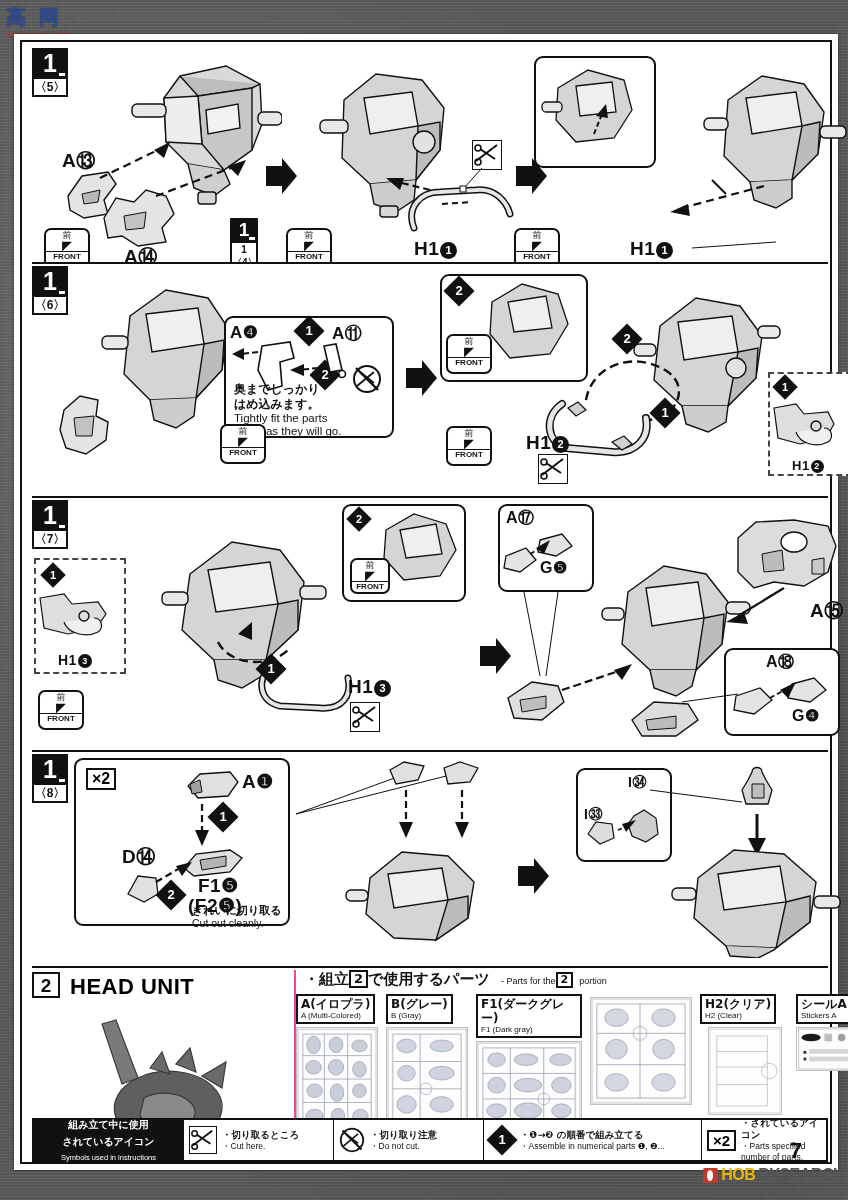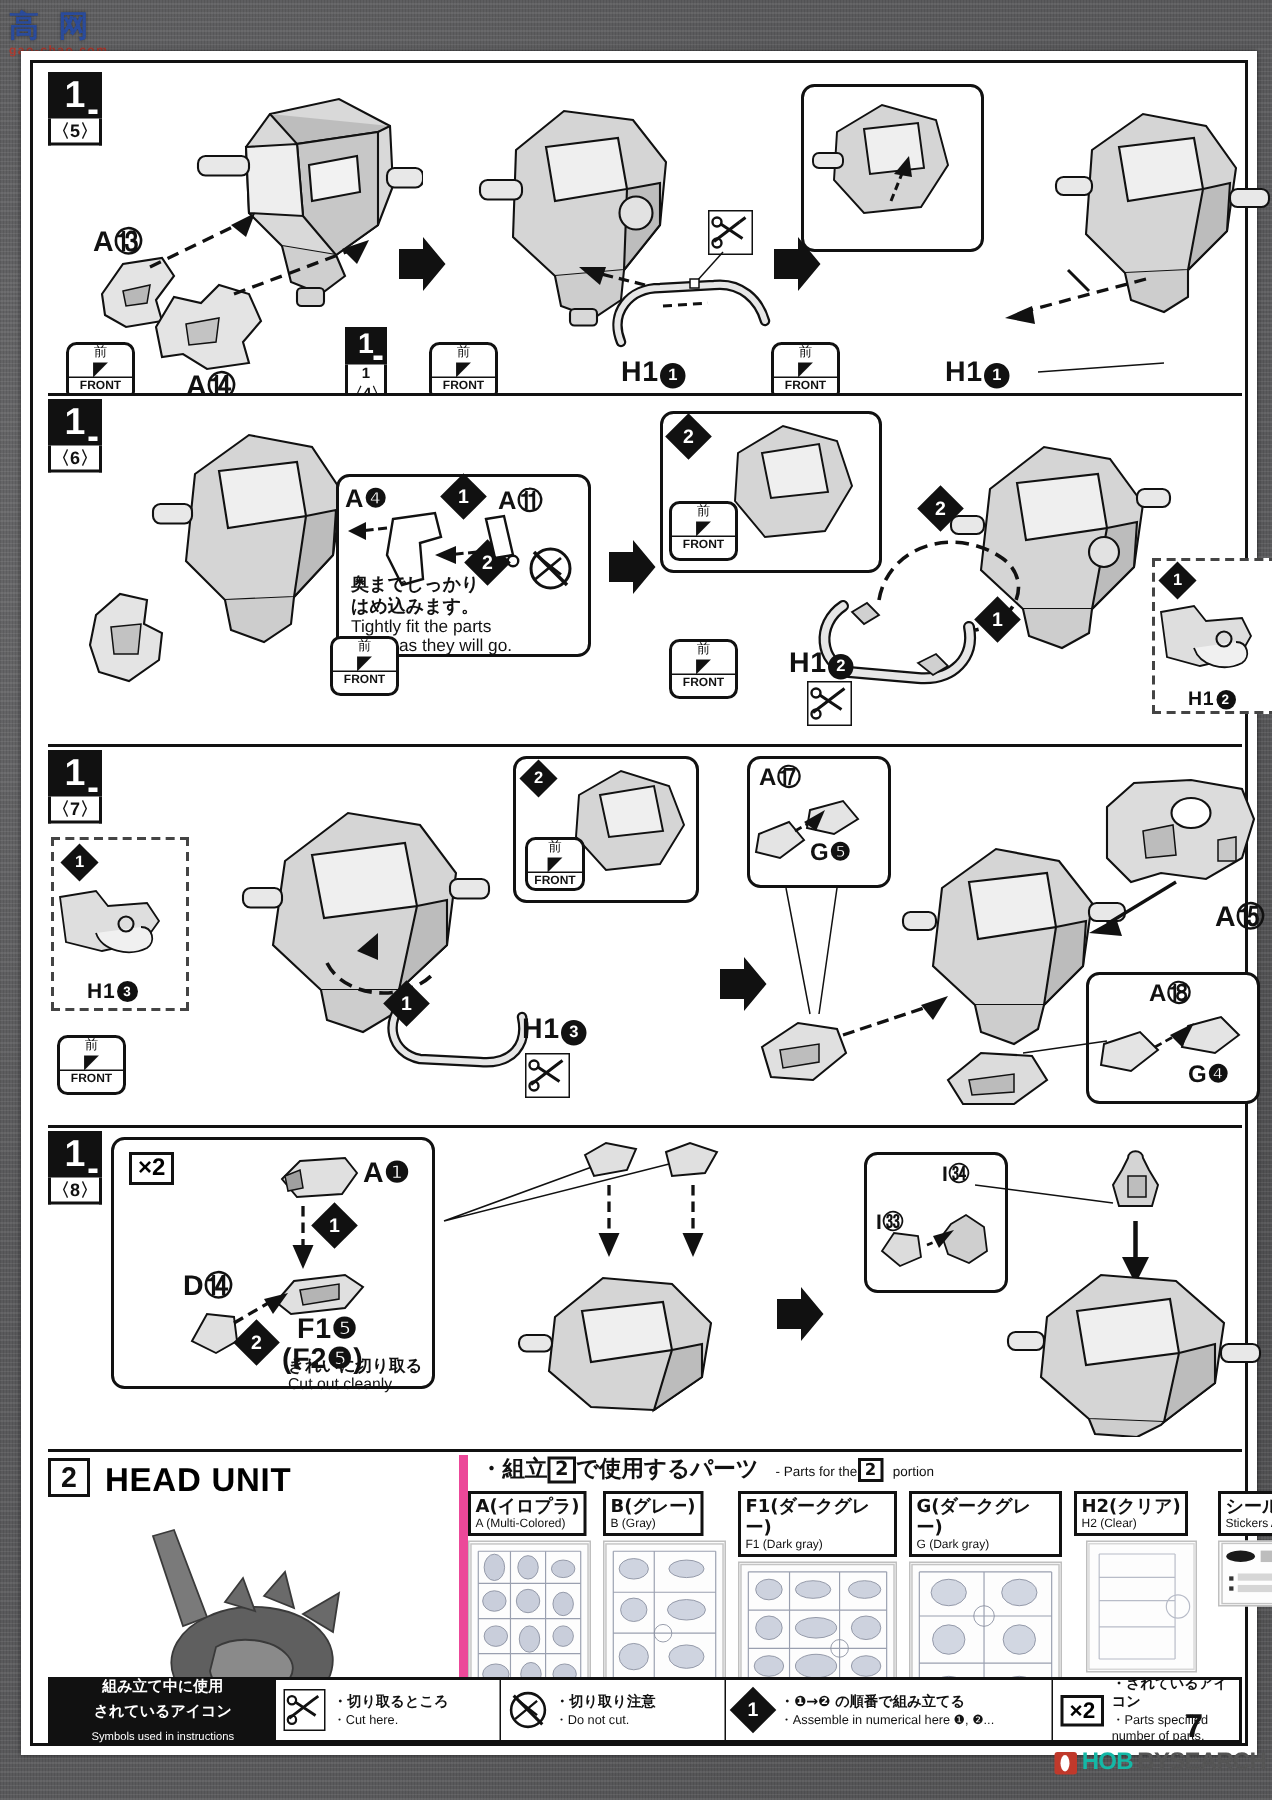--- a/index.html
+++ b/index.html
@@ -80,22 +80,22 @@
   .mech{ position:absolute; }
   
   .note{ position:absolute; font-size:11px; color:#111; line-height:13px; }
   .note .jp{ font-family:"DejaVu Sans",sans-serif; font-size:12px; font-weight:bold; line-height:15px;}
   .note .en{ font-size:11.5px; line-height:13px;}
   
   #sec2{ position:absolute; left:18px; top:938px; right:10px; height:190px; }
   #sec2title{ position:absolute; left:38px; top:2px; font-size:22px; font-weight:bold; letter-spacing:.5px;}
   .s2mark{ position:absolute; left:0; top:0; width:28px; height:26px; border:2px solid #111;
            background:#fff; color:#111; font-weight:bold; font-size:19px; text-align:center; line-height:23px;}
-  #partsbox{ position:absolute; left:262px; top:-2px; right:0; bottom:6px; border-left:6px solid #ec4899;
-             padding-left:8px;margin-left:12px;}
+  #partsbox{ position:absolute; left:262px; top:-2px; right:0; bottom:6px; border-left:2px solid #ec4899;
+             padding-left:8px;}
   #partshead{ font-family:"DejaVu Sans",sans-serif; font-size:15px; font-weight:bold; color:#111;}
   #partshead .en{ font-family:"Liberation Sans",sans-serif; font-size:9px; font-weight:normal; margin-left:6px;}
   .sqnum{ display:inline-block; border:2px solid #111; background:#fff; color:#111; font-weight:bold;
           font-size:13px; line-height:14px; padding:0 3px; vertical-align:1px;}
   .partcell{ position:absolute; }
   .partcap{ border:2px solid #111; background:#fff; padding:1px 3px 2px; display:inline-block;}
   .partcap .jp{ font-family:"DejaVu Sans",sans-serif; font-size:12px; font-weight:bold; line-height:14px; color:#111;}
   .partcap .en{ font-size:8px; line-height:9px; color:#111;}
   .sprue{ border:1px solid #bfbfbf; background:#fcfcfc; margin-top:3px;}
   
@@ -108,21 +108,21 @@
   #legend .hdr{ background:#111; color:#fff; padding:3px 5px; height:100%; display:flex;
                 flex-direction:column; justify-content:center;}
   #legend .hdr .jp{ font-family:"DejaVu Sans",sans-serif; font-size:10px; font-weight:bold; line-height:12px;}
   #legend .hdr .en{ font-size:7.5px; line-height:9px;}
   
   #pagenum{ position:absolute; right:36px; bottom:6px; font-size:22px; font-weight:bold; color:#111;}
   
   #hs{ position:absolute; right:4px; bottom:16px; display:flex; align-items:center; gap:3px;}
   #hs .mk{ width:15px;height:15px;background:#c0392b;border-radius:2px;position:relative;}
   #hs .mk:after{content:"";position:absolute;left:4px;top:2px;width:6px;height:11px;background:#fff;border-radius:50%;}
-  #hs .t1{ color:#14b8a6; font-weight:bold; font-size:16px; letter-spacing:-.5px;}
+  #hs .t1{ color:#eab308; font-weight:bold; font-size:16px; letter-spacing:-.5px;}
   #hs .t2{ color:#555; font-weight:bold; font-size:16px; letter-spacing:-.5px;}
 </style>
 </head>
 <body>
 
 <div id="scan-bg"></div>
 
 <div id="wm-logo">
   <div class="wm-cn">高  网</div>
   <div class="wm-sub">gao-chao.com</div>
@@ -751,24 +751,20 @@
           <ellipse cx="86" cy="70" rx="10" ry="7"></ellipse>
               <ellipse cx="22" cy="94" rx="10" ry="7"></ellipse>
           <ellipse cx="54" cy="94" rx="13" ry="7"></ellipse>
               <ellipse cx="86" cy="94" rx="10" ry="7"></ellipse>
           <circle cx="68" cy="58" r="6" fill="none"></circle>
         </g>
       </svg>
     </div>
 
     <div class="partcell" style="left:294px; top:24px; width:102px;">
-      <div class="partcap">
-        <div class="jp">G(ダークグレー)</div>
-        <div class="en">G (Dark gray)</div>
-      </div>
       <svg class="sprue" width="102" height="108" viewBox="0 0 102 108">
         <rect x="1" y="1" width="100" height="106" fill="#fdfdfd" stroke="#c4c4c4"></rect>
         <g stroke="#9aa0b0" stroke-width=".8" fill="none">
           <path d="M6 6 H96 M6 6 V102 M96 6 V102 M6 102 H96 M6 36 H96 M6 68 H96 M50 6 V102"></path>
         </g>
         <g fill="#d2d7e2" stroke="#8a90a0" stroke-width=".6">
           <ellipse cx="26" cy="20" rx="12" ry="9"></ellipse>
               <ellipse cx="74" cy="20" rx="12" ry="9"></ellipse>
           <ellipse cx="26" cy="52" rx="11" ry="10"></ellipse>
               <ellipse cx="74" cy="52" rx="11" ry="10"></ellipse>
@@ -850,21 +846,21 @@
   </div>
 
   <div class="cell" style="width:218px">
     <div style="position:relative;width:26px;height:26px;flex:none">
       <div class="diamond" style="left:2px;top:2px;width:22px;height:22px">
             <span>1</span>
           </div>
     </div>
     <div class="lgtxt">
       <div class="jp">・❶→❷ の順番で組み立てる</div>
-      <div>・Assemble in numerical here ❶, ❷...</div>
+      <div>・Assemble in numerical parts ❶, ❷...</div>
     </div>
   </div>
 
   <div class="cell" style="flex:1">
     <div style="border:2px solid #111;padding:0 4px;font-weight:bold;font-size:15px;flex:none">×2</div>
     <div class="lgtxt">
       <div class="jp">・されているアイコン</div>
       <div>・Parts specified number of parts.</div>
     </div>
   </div>

